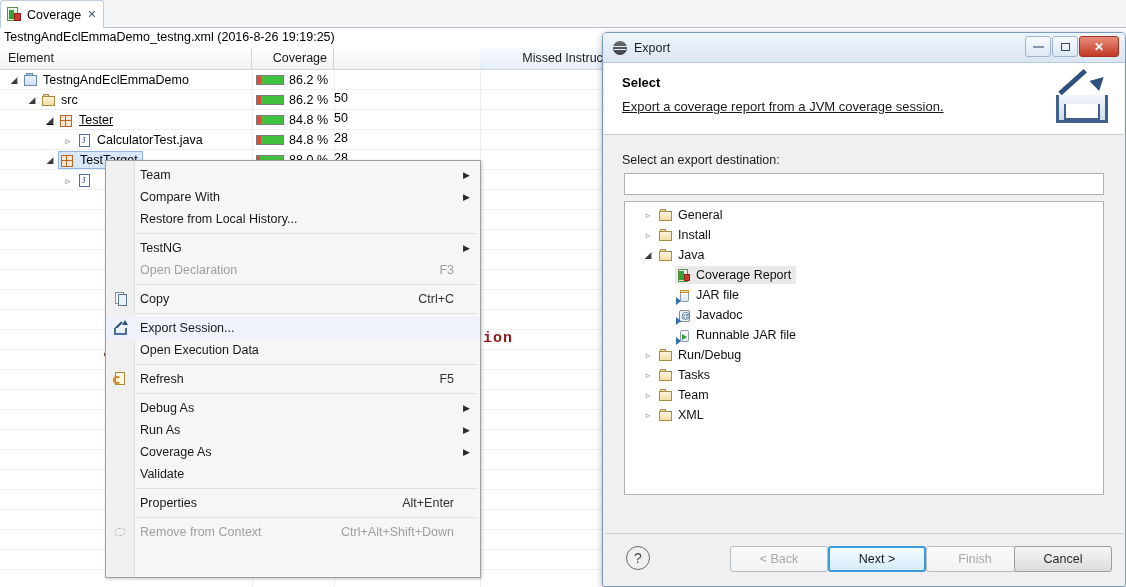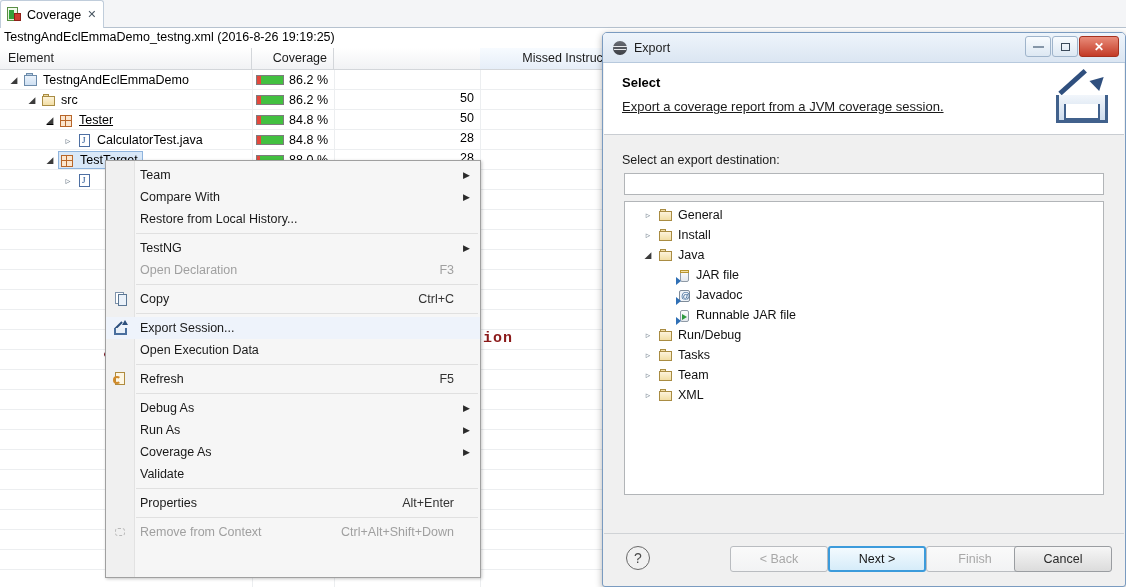--- a/index.html
+++ b/index.html
@@ -117,21 +117,21 @@
   
   .covbar {
     width:28px; height:10px; position:relative; display:inline-block;
     border:1px solid #7d7d7d; background:#d8f0d2;
   }
   .covbar .red { position:absolute; left:0; top:0; height:100%; background:#e2483c; }
   .covbar .green { position:absolute; top:0; right:0; height:100%; background:#42c040; }
 
   .cell-cov { position:absolute; width:86px; text-align:right; font-size:12.5px; }
   .cell-bar { position:absolute; }
-  .cell-num { position:absolute; text-align:right; font-size:12.5px;margin-top:36px; }
+  .cell-num { position:absolute; font-size:12.5px;margin-top:36px; }
 
   
   .ctx {
     position:absolute; left:105px; top:160px; width:376px; height:418px;
     background:#f6f6f6;
     border:1px solid #a0a0a0;
     box-shadow:1px 1px 3px rgba(0,0,0,0.22);
     font-size:12.5px;
     z-index:30;
   }
@@ -613,20 +613,32 @@
               <span style="width:14px;flex:0 0 14px"></span>
               <span class="larrow open">◢</span>
               <span class="hitbox">
                 <span class="ic ic-folder">
                   <span class="f2"></span>
                   <span class="f1"></span>
                 </span>
                 <span class="lname">Java</span>
               </span>
             </div>
+            <div class="lrow selected">
+              <span style="width:32px;flex:0 0 32px"></span>
+              <span class="larrow"></span>
+              <span class="hitbox">
+                <span class="ic ic-doc">
+                  <span class="d1"></span>
+                  <span class="d2"></span>
+                  <span class="d3"></span>
+                </span>
+                <span class="lname">Coverage Report</span>
+              </span>
+            </div>
             <div class="lrow">
               <span style="width:32px;flex:0 0 32px"></span>
               <span class="larrow"></span>
               <span class="hitbox">
                 <span class="ic ic-jar">
                   <span class="j1"></span>
                   <span class="j2"></span>
                   <span class="arw"></span>
                 </span>
                 <span class="lname">JAR file</span>

